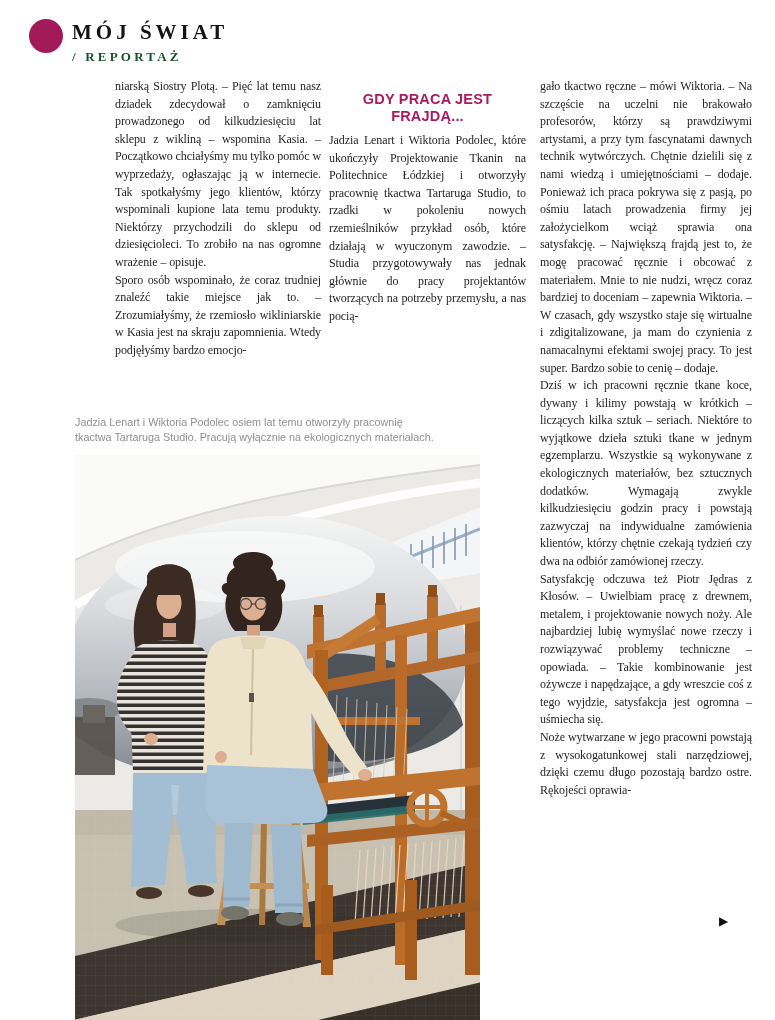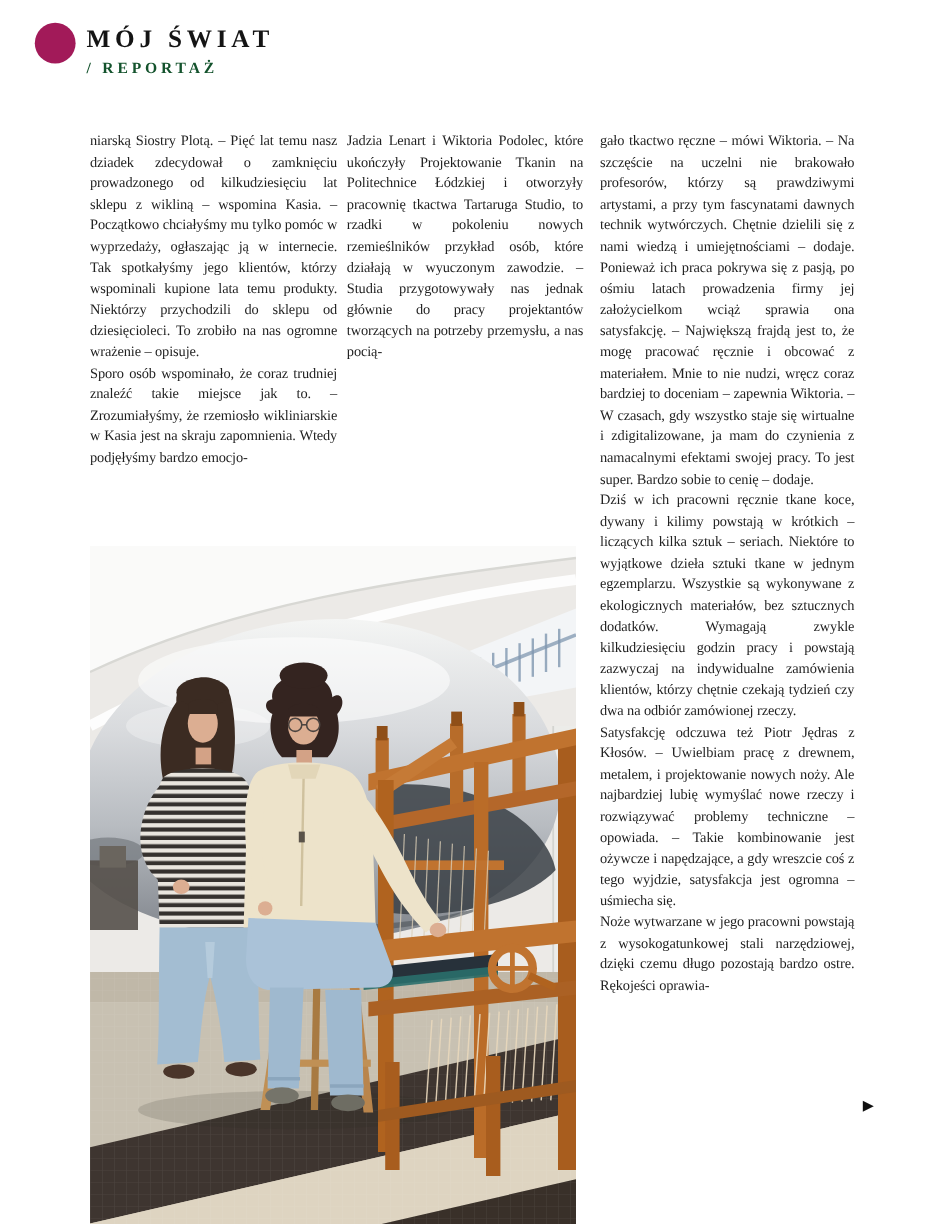--- a/index.html
+++ b/index.html
@@ -15,22 +15,22 @@
   .hdr-title{
     position:absolute;left:72px;top:20px;font-family:Liberation Serif, serif;
     font-weight:700;font-size:21px;letter-spacing:4px;color:#141414;
   }
   .hdr-sub{
     position:absolute;left:72px;top:49px;font-family:"Liberation Serif",serif;
     font-weight:600;font-size:13px;letter-spacing:3.2px;color:#14532d;
   }
   
   .col{
-    position:absolute;top:109px;font-size:12px;line-height:17.6px;
-    text-align:justify;letter-spacing:-0.1px;
+    position:absolute;top:78px;font-size:12px;line-height:17.6px;
+    text-align:justify;letter-spacing:-0.1px;margin-left:40px;
   }
   .col p{margin:0;}
   .col-1{left:75px;width:206px;}
   .col-2{left:289px;width:197px;}
   .col-3{left:500px;width:212px;}
   .subhead{
     font-family:"Liberation Sans",sans-serif;font-weight:700;font-size:14.5px;
     letter-spacing:0.2px;color:#ab1a60;text-align:center;margin:13px 0 7px 0;
     line-height:17px;
   }
@@ -60,30 +60,32 @@
   <div class="hdr-dot"></div>
   <div class="hdr-title">MÓJ ŚWIAT</div>
   <div class="hdr-sub">/ REPORTAŻ</div>
 
   <div class="col col-1">
     <p>niarską Siostry Plotą. – Pięć lat temu nasz dziadek zdecydował o zamknięciu prowadzonego od kilkudziesięciu lat sklepu z wikliną – wspomina Kasia. – Początkowo chciałyśmy mu tylko pomóc w wyprzedaży, ogłaszając ją w internecie. Tak spotkałyśmy jego klientów, którzy wspominali kupione lata temu produkty. Niektórzy przychodzili do sklepu od dziesięcioleci. To zrobiło na nas ogromne wrażenie – opisuje.</p>
     <p>Sporo osób wspominało, że coraz trudniej znaleźć takie miejsce jak to. – Zrozumiałyśmy, że rzemiosło wikliniarskie w Kasia jest na skraju zapomnienia. Wtedy podjęłyśmy bardzo emocjo-</p>
   </div>
 
   <div class="col col-2">
+    <h3 class="subhead">GDY PRACA JEST FRAJDĄ...</h3>
     <p>Jadzia Lenart i Wiktoria Podolec, które ukończyły Projektowanie Tkanin na Politechnice Łódzkiej i otworzyły pracownię tkactwa Tartaruga Studio, to rzadki w pokoleniu nowych rzemieślników przykład osób, które działają w wyuczonym zawodzie. – Studia przygotowywały nas jednak głównie do pracy projektantów tworzących na potrzeby przemysłu, a nas pocią-</p>
   </div>
 
   <div class="col col-3">
     <p>gało tkactwo ręczne – mówi Wiktoria. – Na szczęście na uczelni nie brakowało profesorów, którzy są prawdziwymi artystami, a przy tym fascynatami dawnych technik wytwórczych. Chętnie dzielili się z nami wiedzą i umiejętnościami – dodaje. Ponieważ ich praca pokrywa się z pasją, po ośmiu latach prowadzenia firmy jej założycielkom wciąż sprawia ona satysfakcję. – Największą frajdą jest to, że mogę pracować ręcznie i obcować z materiałem. Mnie to nie nudzi, wręcz coraz bardziej to doceniam – zapewnia Wiktoria. – W czasach, gdy wszystko staje się wirtualne i zdigitalizowane, ja mam do czynienia z namacalnymi efektami swojej pracy. To jest super. Bardzo sobie to cenię – dodaje.</p>
     <p>Dziś w ich pracowni ręcznie tkane koce, dywany i kilimy powstają w krótkich – liczących kilka sztuk – seriach. Niektóre to wyjątkowe dzieła sztuki tkane w jednym egzemplarzu. Wszystkie są wykonywane z ekologicznych materiałów, bez sztucznych dodatków. Wymagają zwykle kilkudziesięciu godzin pracy i powstają zazwyczaj na indywidualne zamówienia klientów, którzy chętnie czekają tydzień czy dwa na odbiór zamówionej rzeczy.</p>
     <p>Satysfakcję odczuwa też Piotr Jędras z Kłosów. – Uwielbiam pracę z drewnem, metalem, i projektowanie nowych noży. Ale najbardziej lubię wymyślać nowe rzeczy i rozwiązywać problemy techniczne – opowiada. – Takie kombinowanie jest ożywcze i napędzające, a gdy wreszcie coś z tego wyjdzie, satysfakcja jest ogromna – uśmiecha się.</p>
     <p>Noże wytwarzane w jego pracowni powstają z wysokogatunkowej stali narzędziowej, dzięki czemu długo pozostają bardzo ostre. Rękojeści oprawia-</p>
   </div>
 
+  <div class="caption">Jadzia Lenart i Wiktoria Podolec osiem lat temu otworzyły pracownię tkactwa Tartaruga Studio. Pracują wyłącznie na ekologicznych materiałach.</div>
 
   <figure class="photo" style="margin:0">
     <svg width="405" height="565" viewBox="0 0 405 565" xmlns="http://www.w3.org/2000/svg">
       <defs>
         <linearGradient id="gradBlob" x1="0" y1="0" x2="0" y2="1">
           <stop offset="0" stop-color="#f4f5f4"></stop>
           <stop offset="0.35" stop-color="#d8dadd"></stop>
           <stop offset="0.65" stop-color="#b7bbc0"></stop>
           <stop offset="1" stop-color="#7e838a"></stop>
         </linearGradient>

